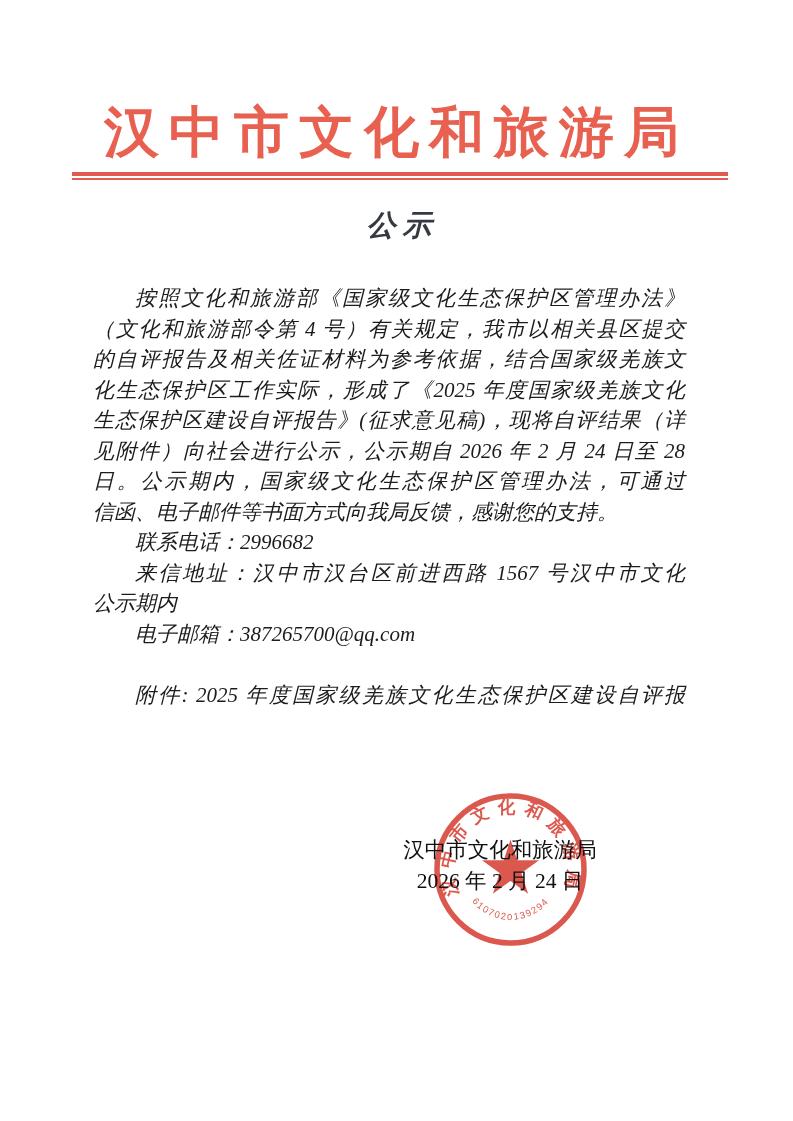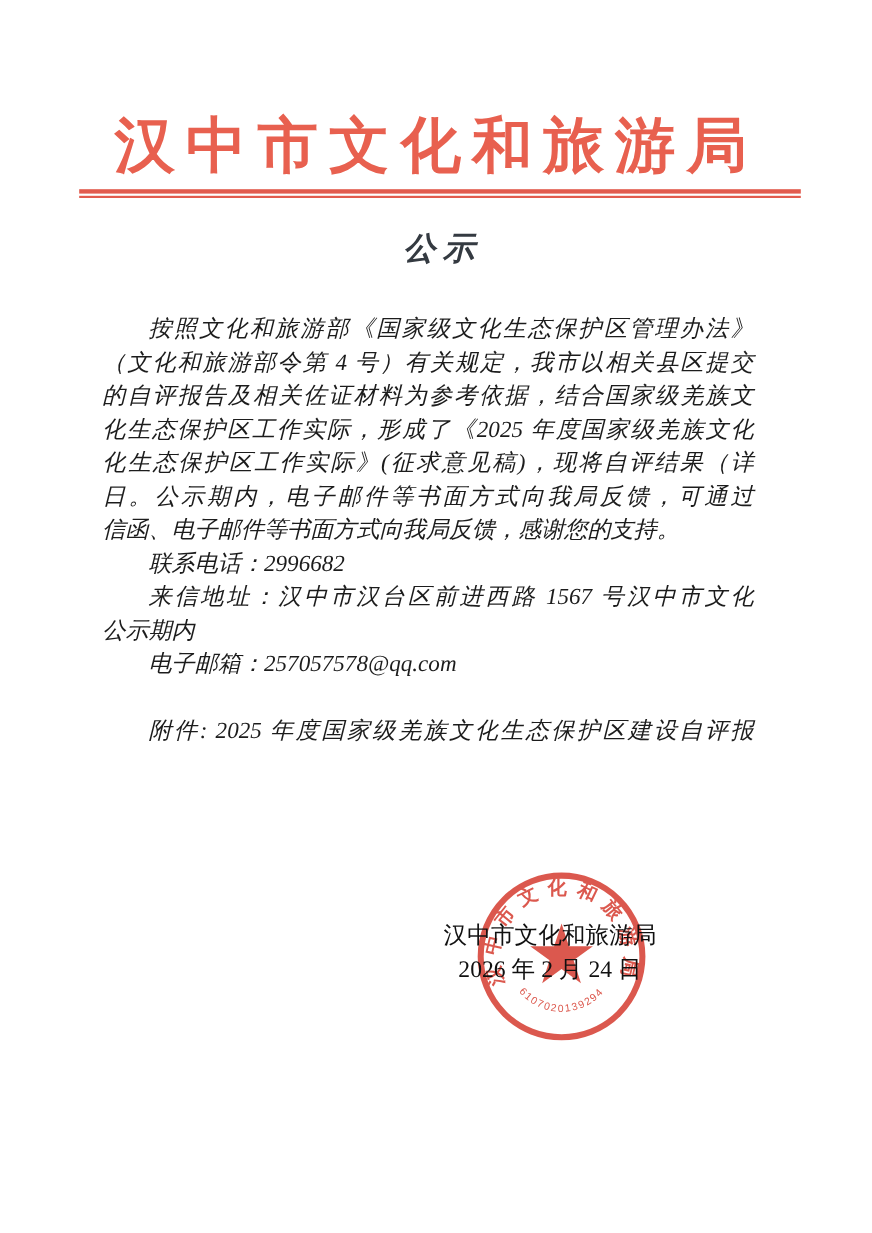--- a/index.html
+++ b/index.html
@@ -74,28 +74,29 @@
   <div class="thin"></div>
 </div>
 
 <div class="notice-title">公示</div>
 
 <div class="doc-body">
   <div class="line indent">按照文化和旅游部《国家级文化生态保护区管理办法》</div>
   <div class="line">（文化和旅游部令第 4 号）有关规定，我市以相关县区提交</div>
   <div class="line">的自评报告及相关佐证材料为参考依据，结合国家级羌族文</div>
   <div class="line">化生态保护区工作实际，形成了《2025 年度国家级羌族文化</div>
-  <div class="line">化生态保护区工作实际》(征求意见稿)，现将自评结果（详</div>
-  <div class="line">日。公示期内，电子邮件等书面方式向我局反馈，可通过</div>
+  <div class="line">生态保护区建设自评报告》(征求意见稿)，现将自评结果（详</div>
+  <div class="line">见附件）向社会进行公示，公示期自 2026 年 2 月 24 日至 28</div>
+  <div class="line">日。公示期内，国家级文化生态保护区管理办法，可通过</div>
   <div class="line last">信函、电子邮件等书面方式向我局反馈，感谢您的支持。</div>
 
   <div class="line plain indent">联系电话：2996682</div>
   <div class="line indent">来信地址：汉中市汉台区前进西路 1567 号汉中市文化</div>
   <div class="line last">公示期内</div>
-  <div class="line plain indent">电子邮箱：257057578@qq.com</div>
+  <div class="line plain indent">电子邮箱：387265700@qq.com</div>
 
   <div class="spacer"></div>
 
   <div class="line indent">附件: 2025 年度国家级羌族文化生态保护区建设自评报</div>
 </div>
 
 <svg class="seal" viewBox="-79.5 -79.5 159 159">
   <circle r="73.5" fill="none" stroke="#d8473b" stroke-width="5.5"></circle>
   <polygon fill="#d8473b" points="0,-30 6.76,-9.3 28.53,-9.27 10.94,3.55 17.63,24.27 0,11.5 -17.63,24.27 -10.94,3.55 -28.53,-9.27 -6.76,-9.3">
   </polygon>

